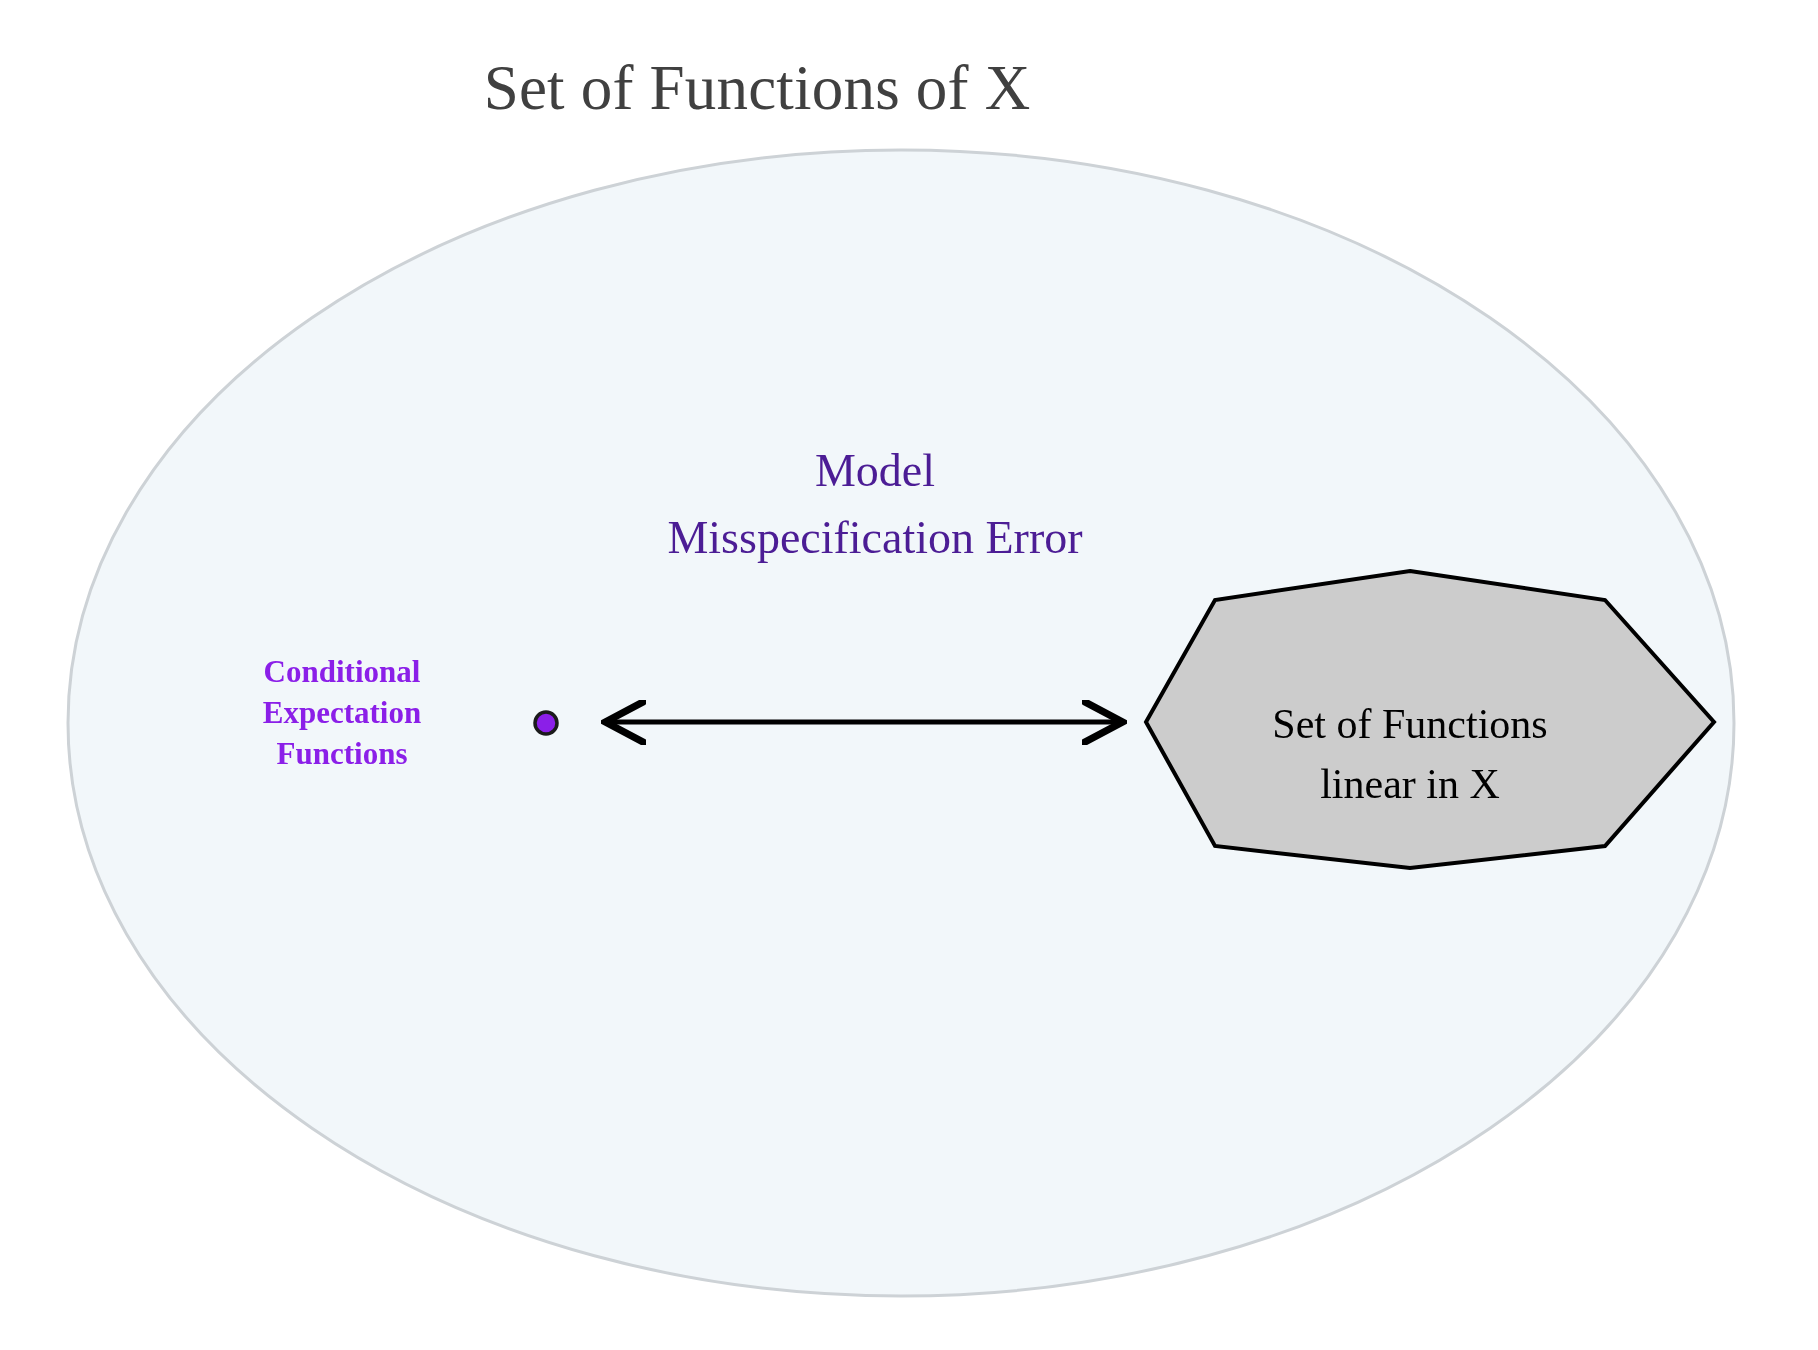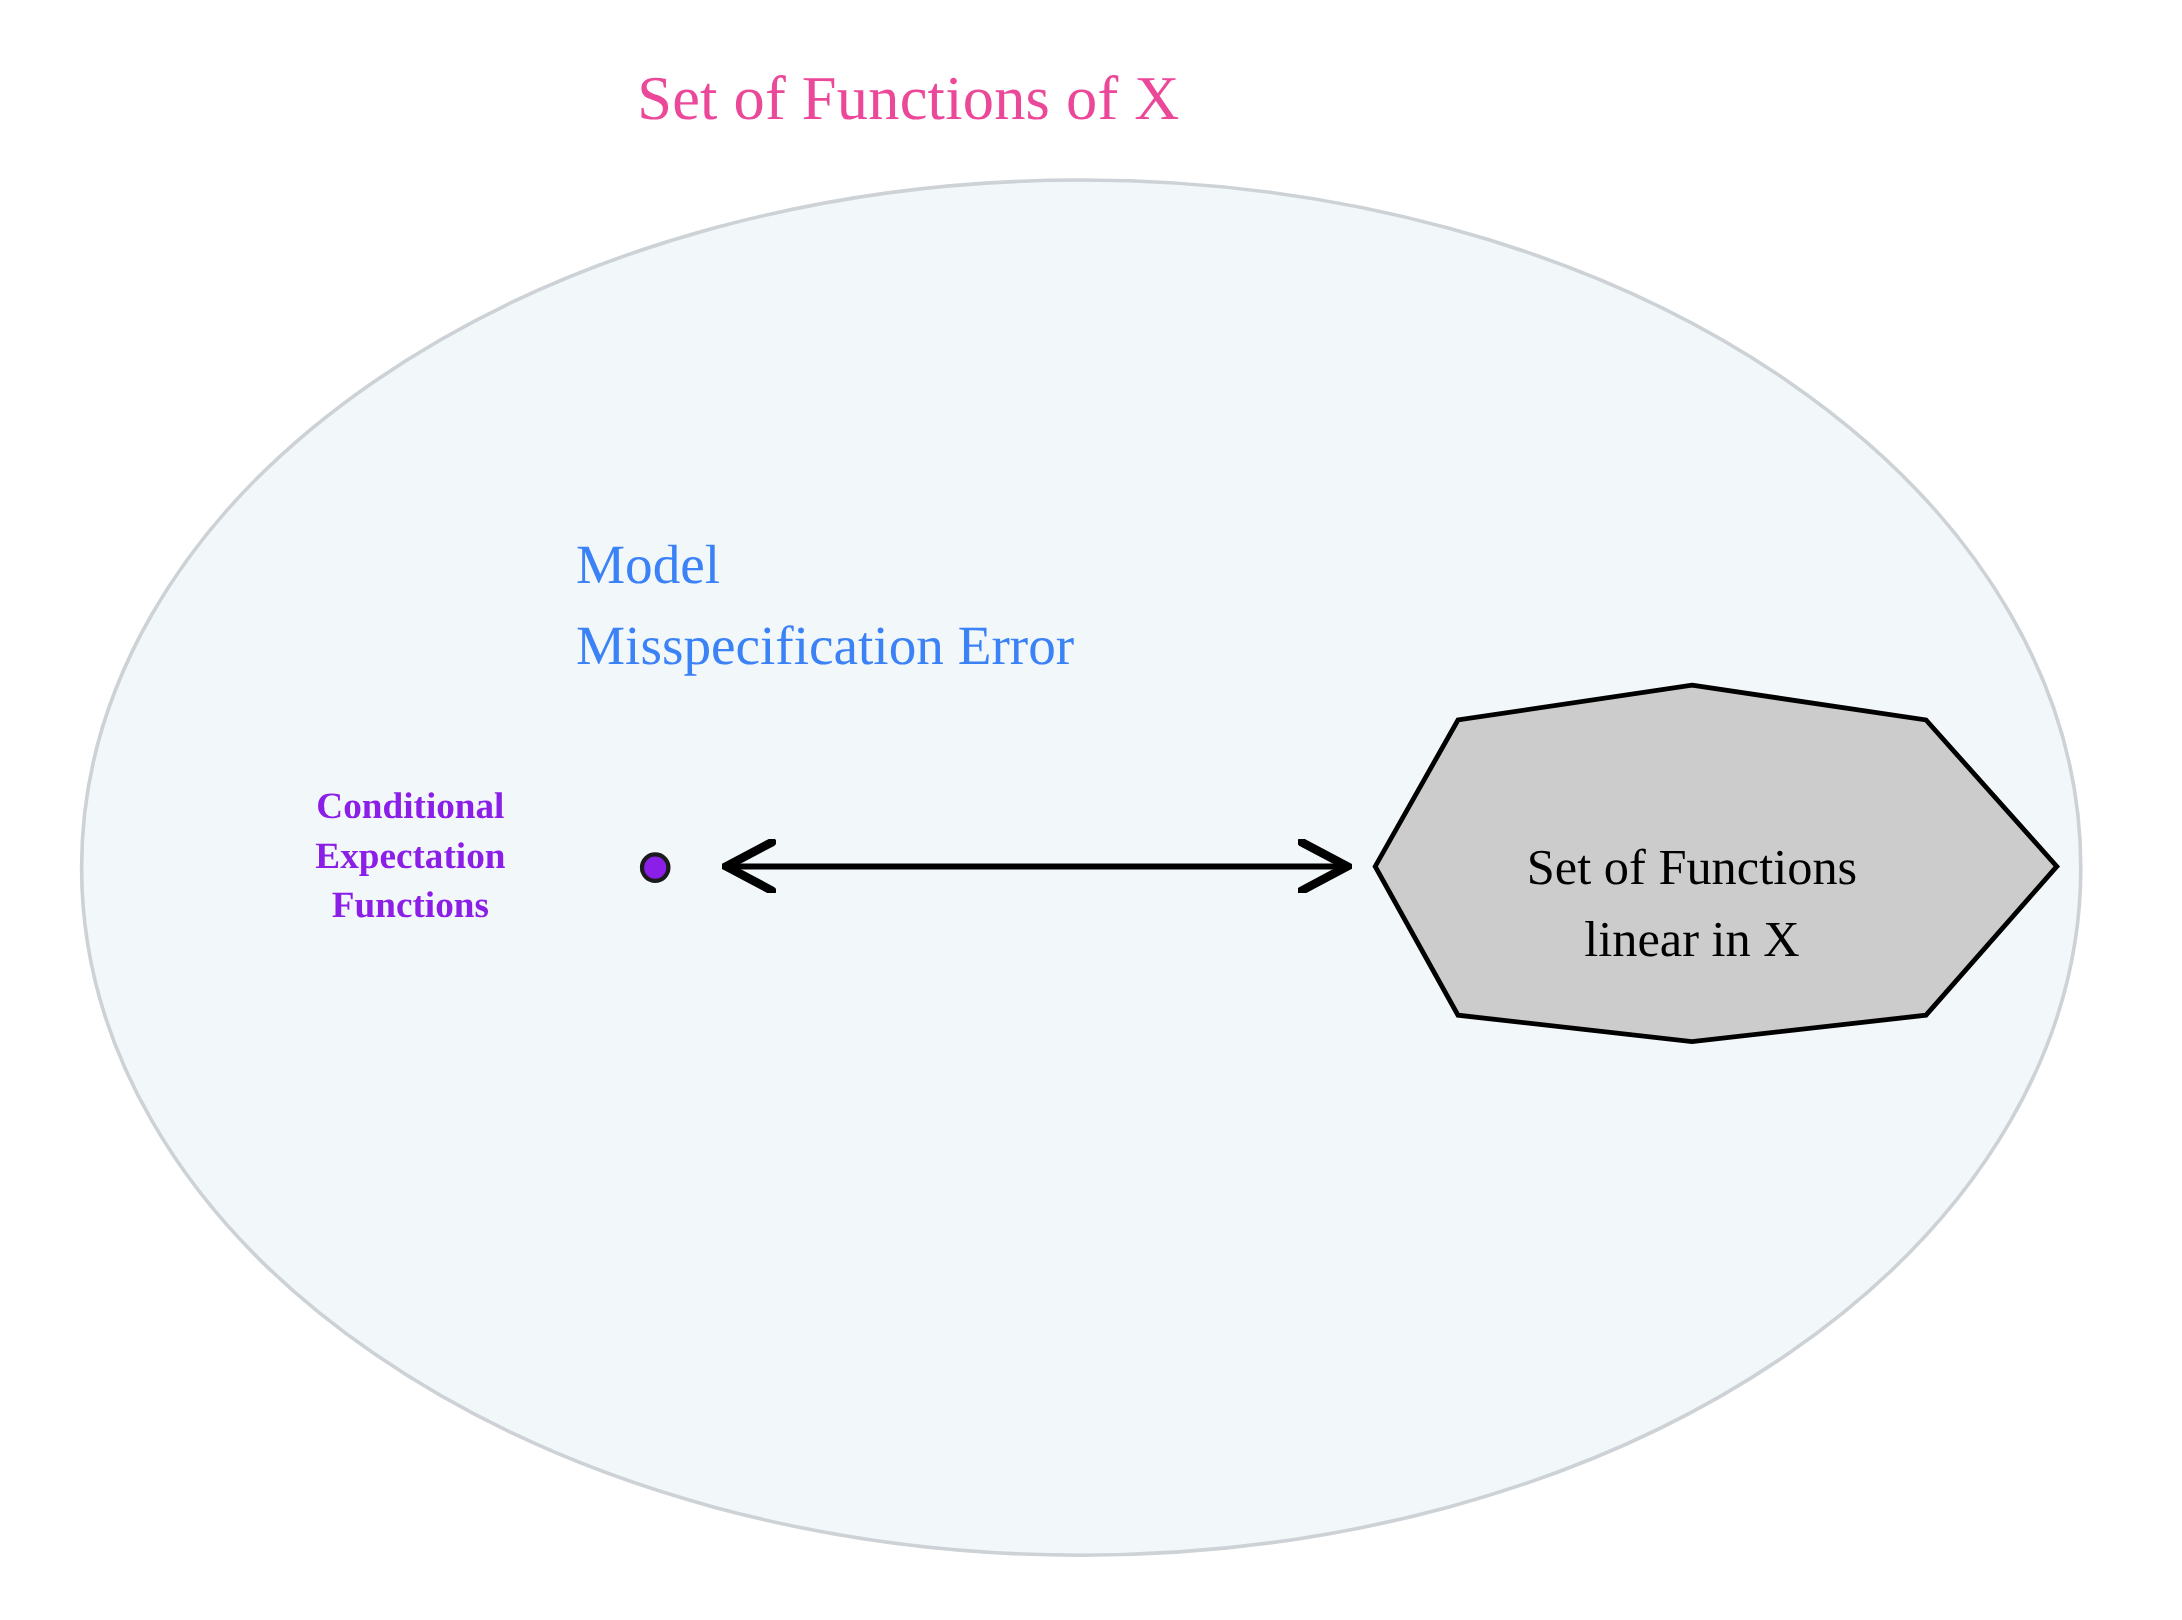--- a/index.html
+++ b/index.html
@@ -34,23 +34,23 @@
     pointer-events: none;
   }
   .layer-text > * { pointer-events: auto; }
 
   .diagram-title {
     position: absolute;
     left: 0;
     top: 57px;
     width: 1514px;
     text-align: center;
-    font-size: 52px;
+    font-size: 63px;
     line-height: 1.0;
-    color: #ec4899;
+    color: #404040;
     letter-spacing: 0.2px;
     white-space: nowrap;
   }
 
   .cef-label {
     position: absolute;
     left: 228px;
     top: 652px;
     width: 228px;
     text-align: center;
@@ -59,23 +59,24 @@
     color: #8B1FE8;
     font-weight: 700;
   }
   .cef-label .line { display: block; }
 
   .mme-label {
     position: absolute;
     left: 480px;
     top: 437px;
     width: 790px;
+    text-align: center;
     font-size: 46px;
     line-height: 1.46;
-    color: #3b82f6;
+    color: #4c1d95;
   }
   .mme-label .line { display: block; white-space: nowrap; }
 
   .oct-label {
     position: absolute;
     left: 1150px;
     top: 655px;
     width: 520px;
     text-align: center;
     font-size: 42px;

